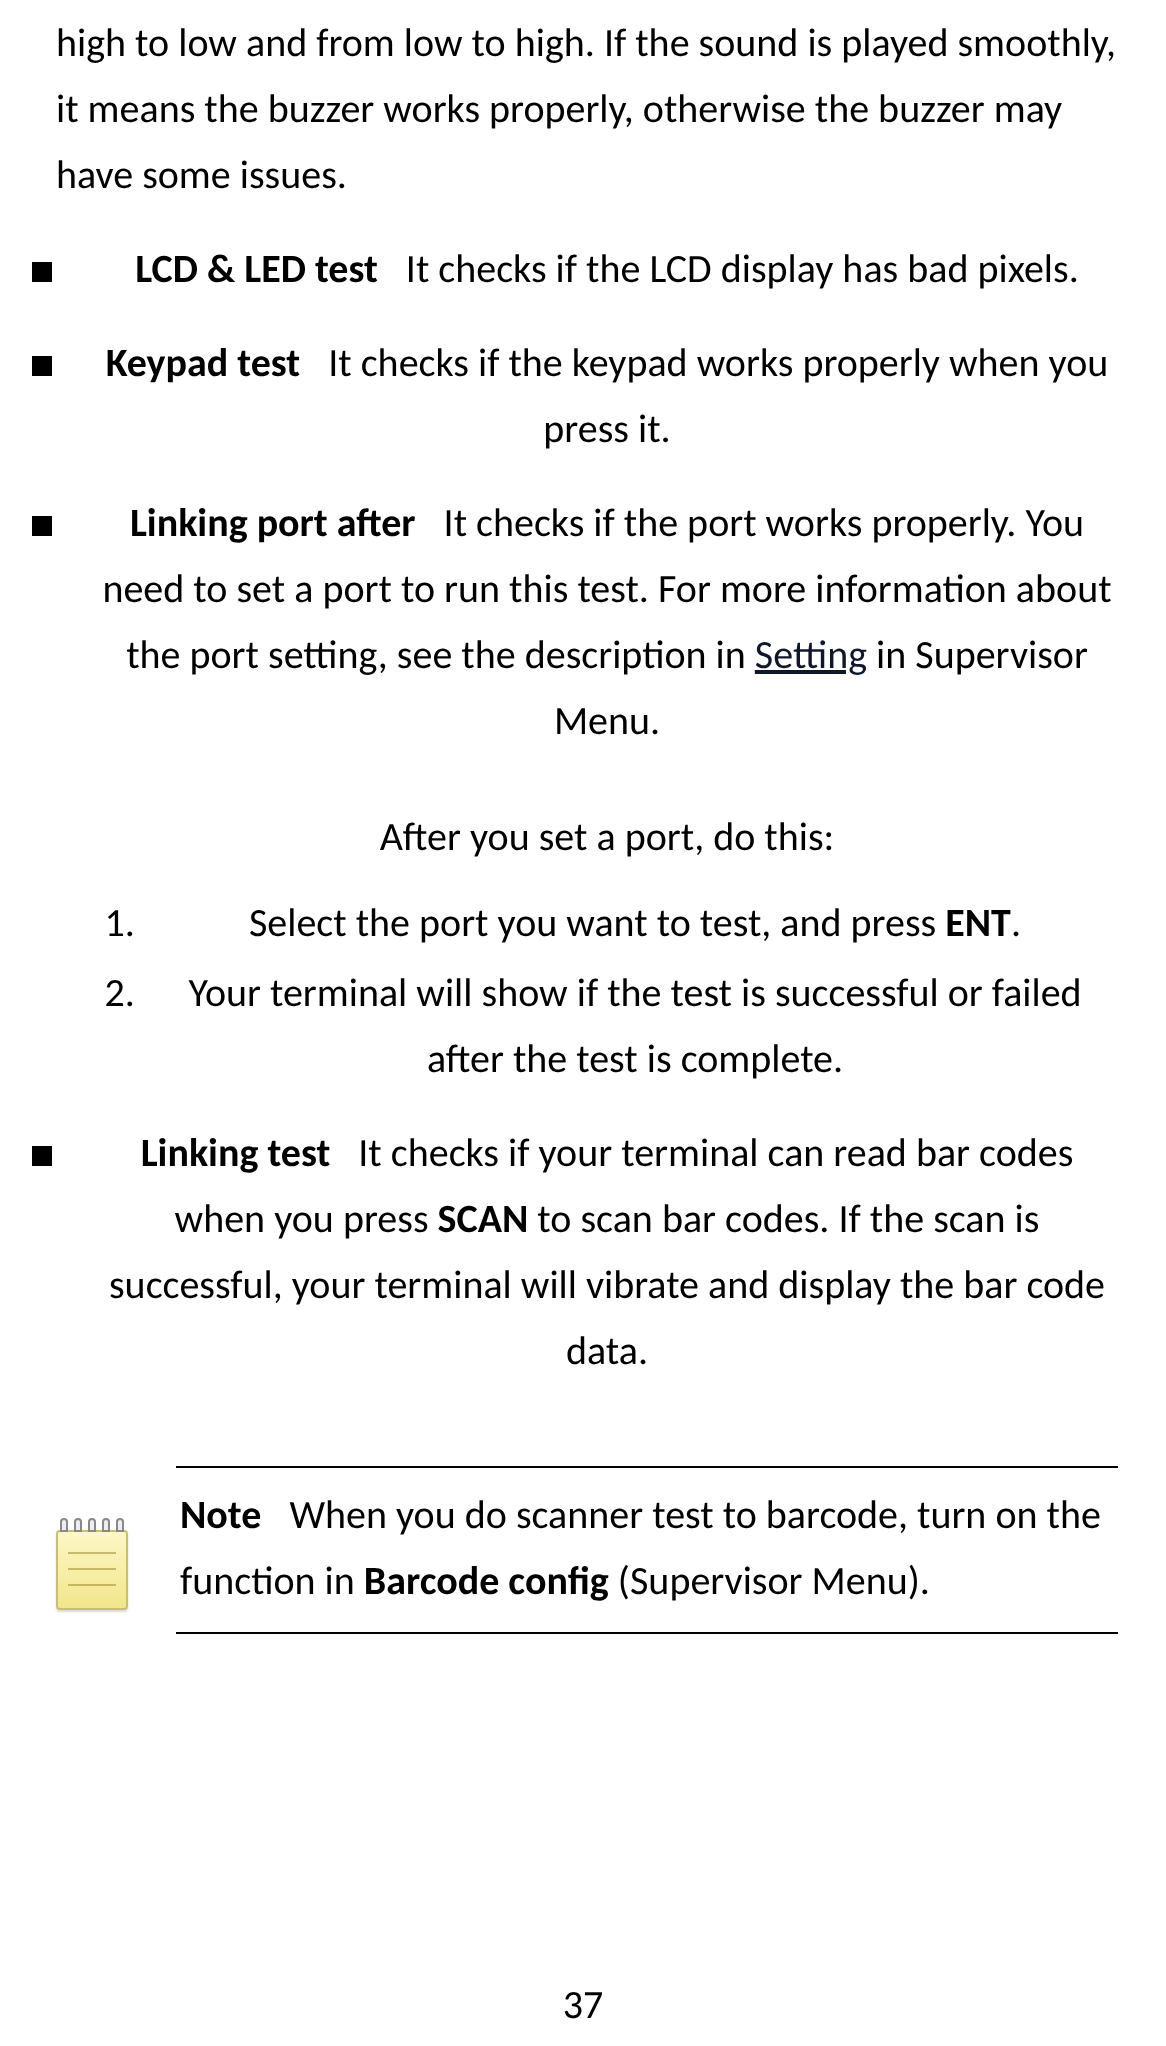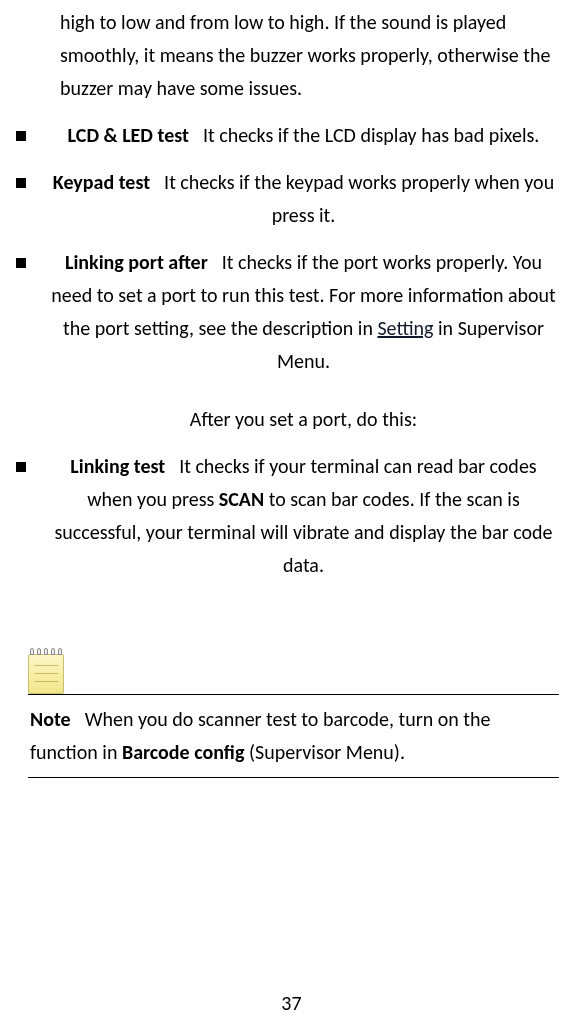--- a/index.html
+++ b/index.html
@@ -10,21 +10,21 @@
     padding: 0 24px 0 28px;
     position: relative;
   }
   .content { padding-top: 6px; }
   .para-cont {
     font-size: 20px;
     line-height: 33px;
     margin-left: 0;
     padding-left: 0;
   }
-  .cont-trail { margin-bottom: 14px; margin-left: 32px; }
+  .cont-trail { margin-bottom: 14px; }
   ul.tests {
     list-style: none;
     padding-left: 0;
     margin: 0;
     text-align: center;
   }
   ul.tests > li {
     position: relative;
     padding-left: 20px;
     margin-bottom: 14px;
@@ -58,21 +58,20 @@
     font-size: 20px;
     line-height: 33px;
     margin-bottom: 14px;
   }
   ol.steps li { padding-left: 4px; margin-bottom: 2px; }
   .note-block {
     display: flex;
     align-items: flex-start;
     margin-top: 40px;
     padding-left: 0;
-    flex-direction: column;
   }
   .note-icon-wrap {
     flex: 0 0 60px;
     display: flex;
     justify-content: flex-start;
     padding-top: 30px;
   }
   .note-icon {
     width: 36px;
     height: 42px;
@@ -153,20 +152,24 @@
 
     <li>
       <span class="bold">Keypad test</span><span class="gap"></span><span>It checks if the keypad works properly when you press it.</span>
     </li>
 
     <li>
       <span class="bold">Linking port after</span><span class="gap"></span><span>It checks if the port works properly. You need to set a port to run this test. For more information about the port setting, see the description in </span><a href="#" class="setting-link">Setting</a><span> in Supervisor Menu.</span>
 
       <p class="sub-para">After you set a port, do this:</p>
 
+      <ol class="steps">
+        <li><span>Select the port you want to test, and press </span><span class="bold">ENT</span><span>.</span></li>
+        <li>Your terminal will show if the test is successful or failed after the test is complete.</li>
+      </ol>
     </li>
 
     <li>
       <span class="bold">Linking test</span><span class="gap"></span><span>It checks if your terminal can read bar codes when you press </span><span class="bold">SCAN</span><span> to scan bar codes. If the scan is successful, your terminal will vibrate and display the bar code data.</span>
     </li>
 
   </ul>
 
   <div class="note-block">
     <div class="note-icon-wrap">

